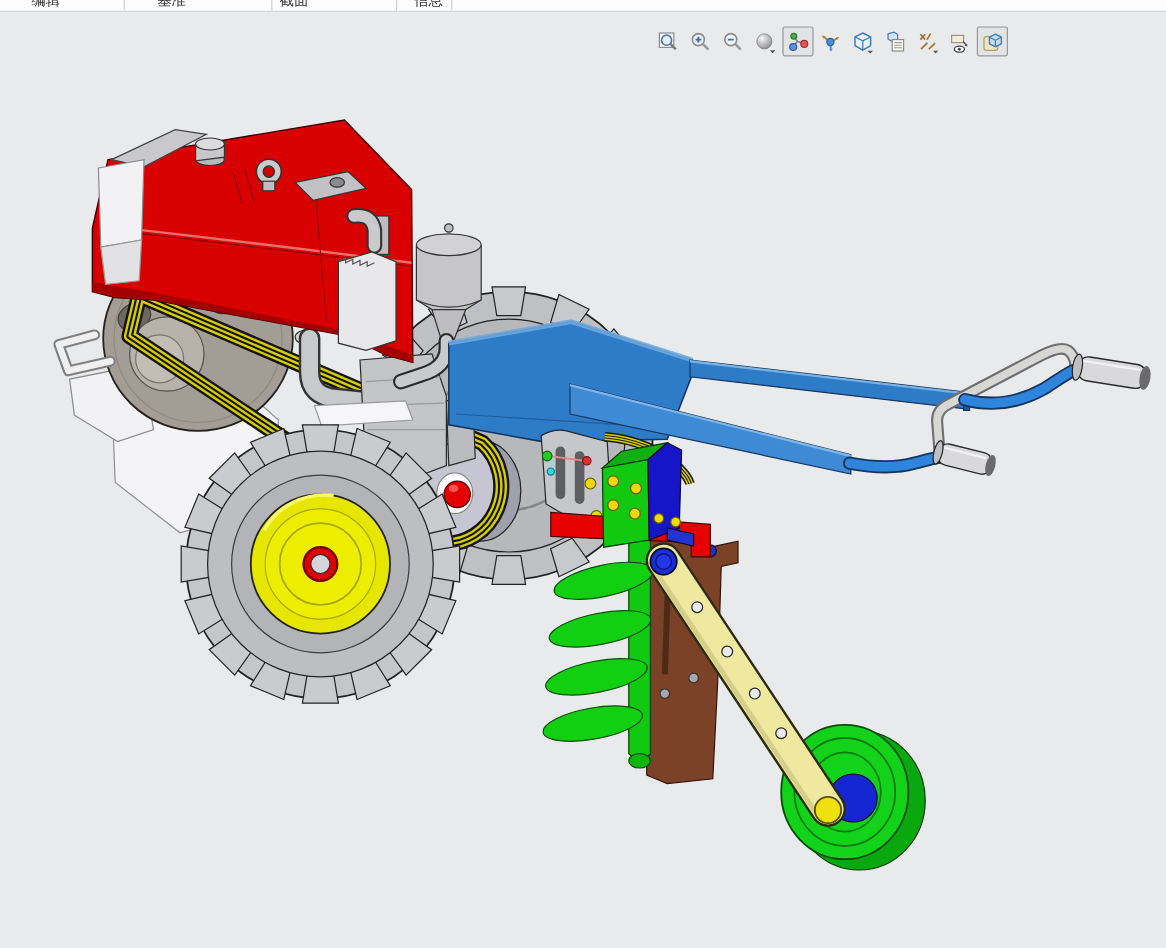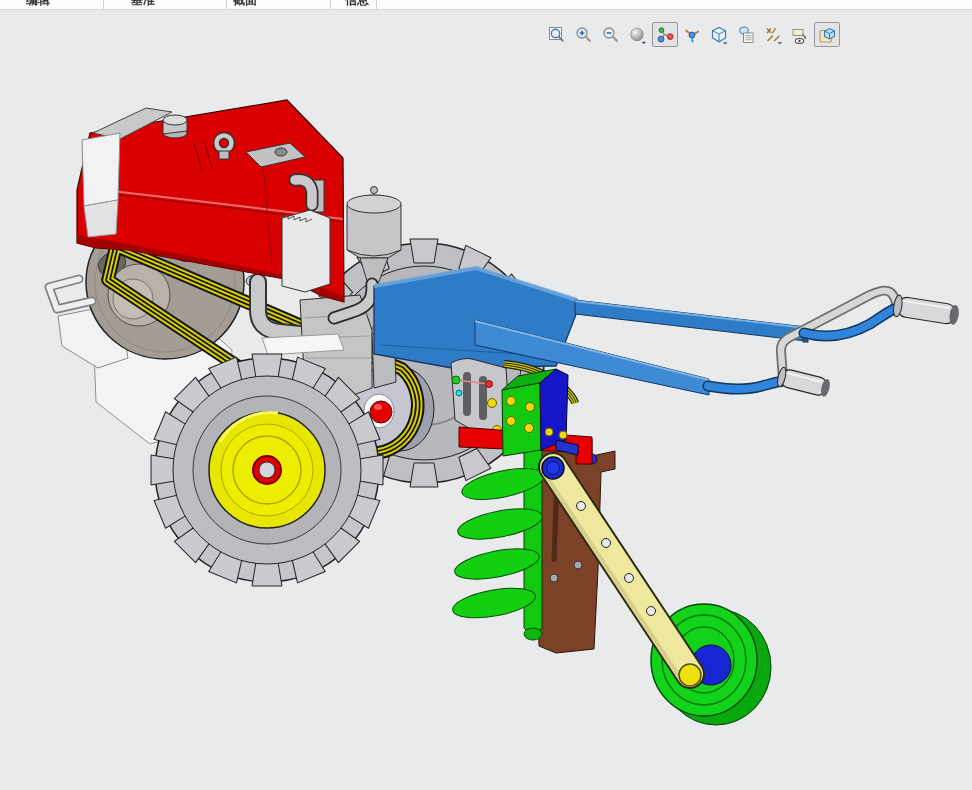--- a/index.html
+++ b/index.html
@@ -1,17 +1,17 @@
 <!DOCTYPE html>
 <html><head>
 <meta charset="utf-8">
 <style>
   html,body{margin:0;padding:0;background:#E9EAEC;}
   .stage{position:relative;width:972px;height:790px;overflow:hidden;background:#E9EAEC;
-         font-family:"Liberation Sans",sans-serif;font-weight:bold;}
+         font-family:"Liberation Sans",sans-serif;}
   
   .menubar{position:absolute;left:0;top:0;width:972px;height:9px;background:#FCFCFC;
            border-bottom:1px solid #D8D8D8;overflow:hidden;z-index:30;}
   .menubar .mi{position:absolute;top:-7px;font-size:12px;line-height:14px;color:#333;width:60px;text-align:center;cursor:default;}
   .menubar .mi:nth-of-type(1){left:8px;}
   .menubar .mi:nth-of-type(2){left:113px;}
   .menubar .mi:nth-of-type(3){left:215px;}
   .menubar .mi:nth-of-type(4){left:327px;}
   .menubar .sep{position:absolute;top:0;width:1px;height:9px;background:#D2D2D4;}
   

